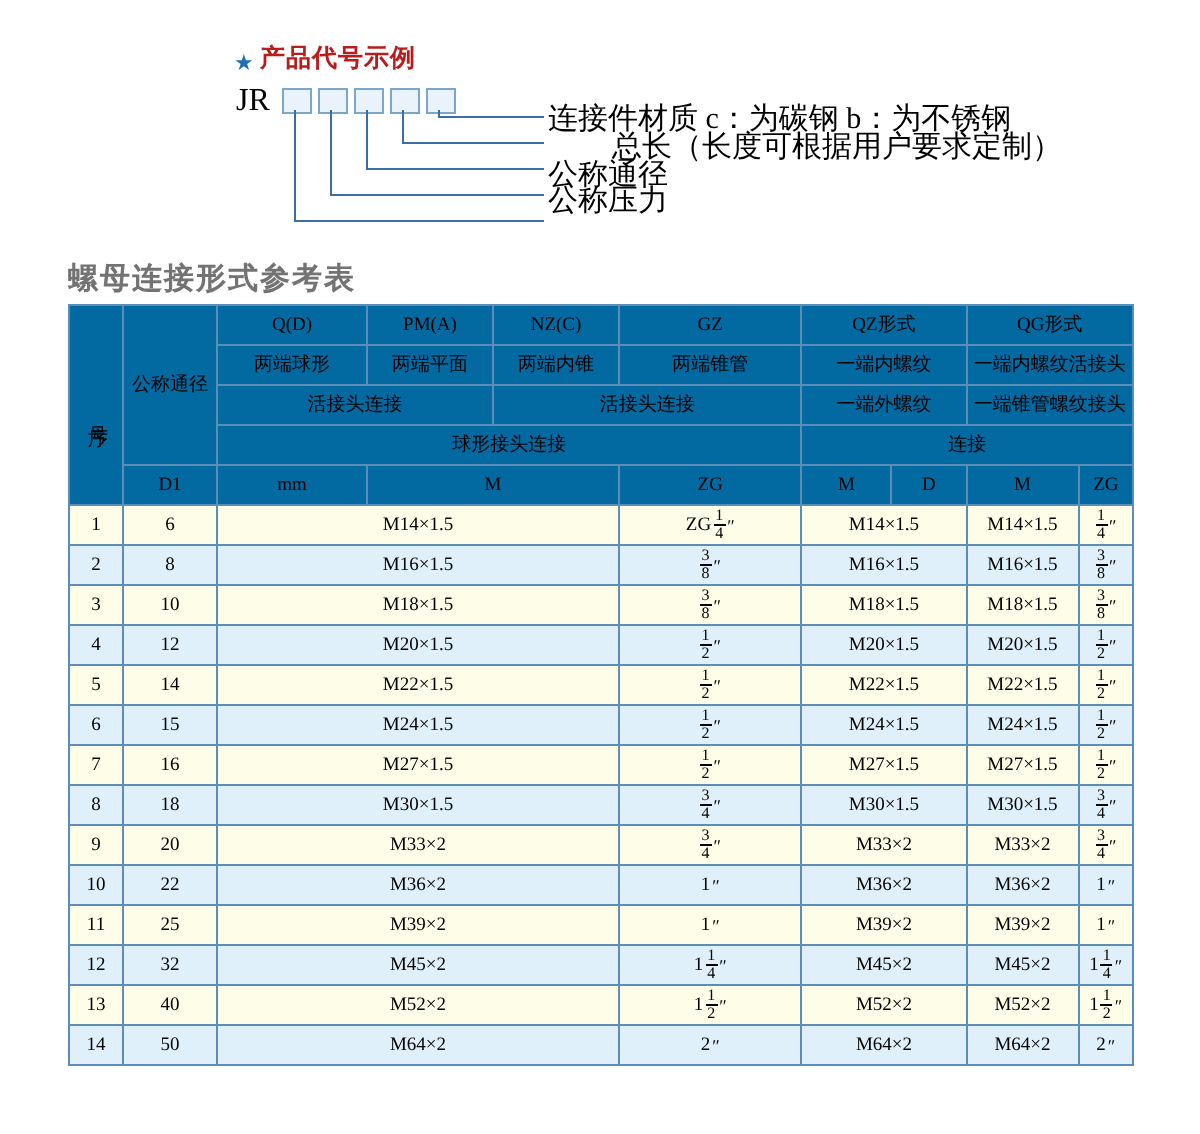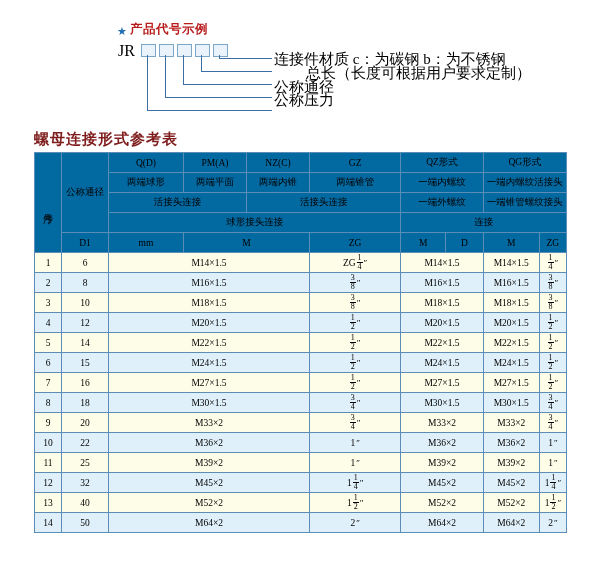--- a/index.html
+++ b/index.html
@@ -18,21 +18,21 @@
   #jr{position:absolute;left:118px;top:42px;font-size:16px;font-family:"Liberation Serif",serif;}
   .codebox{position:absolute;top:44px;width:13px;height:11px;border:1px solid #7da7c9;background:#eaf3fb;}
   #cb1{left:141px;}
   #cb2{left:159px;}
   #cb3{left:177px;}
   #cb4{left:195px;}
   #cb5{left:213px;}
   .leader{position:absolute;border-left:1px solid #3a6ea5;border-bottom:1px solid #3a6ea5;}
   .legend{position:absolute;font-size:15px;white-space:nowrap;}
   
-  #sec-title{position:absolute;left:34px;top:130px;font-size:15px;font-weight:bold;color:#7f1d1d;letter-spacing:1px;}
+  #sec-title{position:absolute;left:34px;top:130px;font-size:15px;font-weight:bold;color:#737373;letter-spacing:1px;}
   
   #tbl-wrap{position:absolute;left:34px;top:152px;width:533px;}
   table{border-collapse:collapse;width:533px;font-size:9.5px;font-family:"Liberation Serif",serif;}
   th,td{border:1px solid #5b8db8;text-align:center;vertical-align:middle;padding:0;height:19px;}
   thead th{background:#0369a1;font-weight:normal;}
   tbody td{background:#fdfde8;}
   tr.alt td{background:#dff0fa;}
   .frac{display:inline-block;vertical-align:middle;text-align:center;line-height:1;font-size:8px;}
   .frac .num{display:block;border-bottom:1px solid #000;padding:0 1px;}
   .frac .den{display:block;padding:0 1px;}

